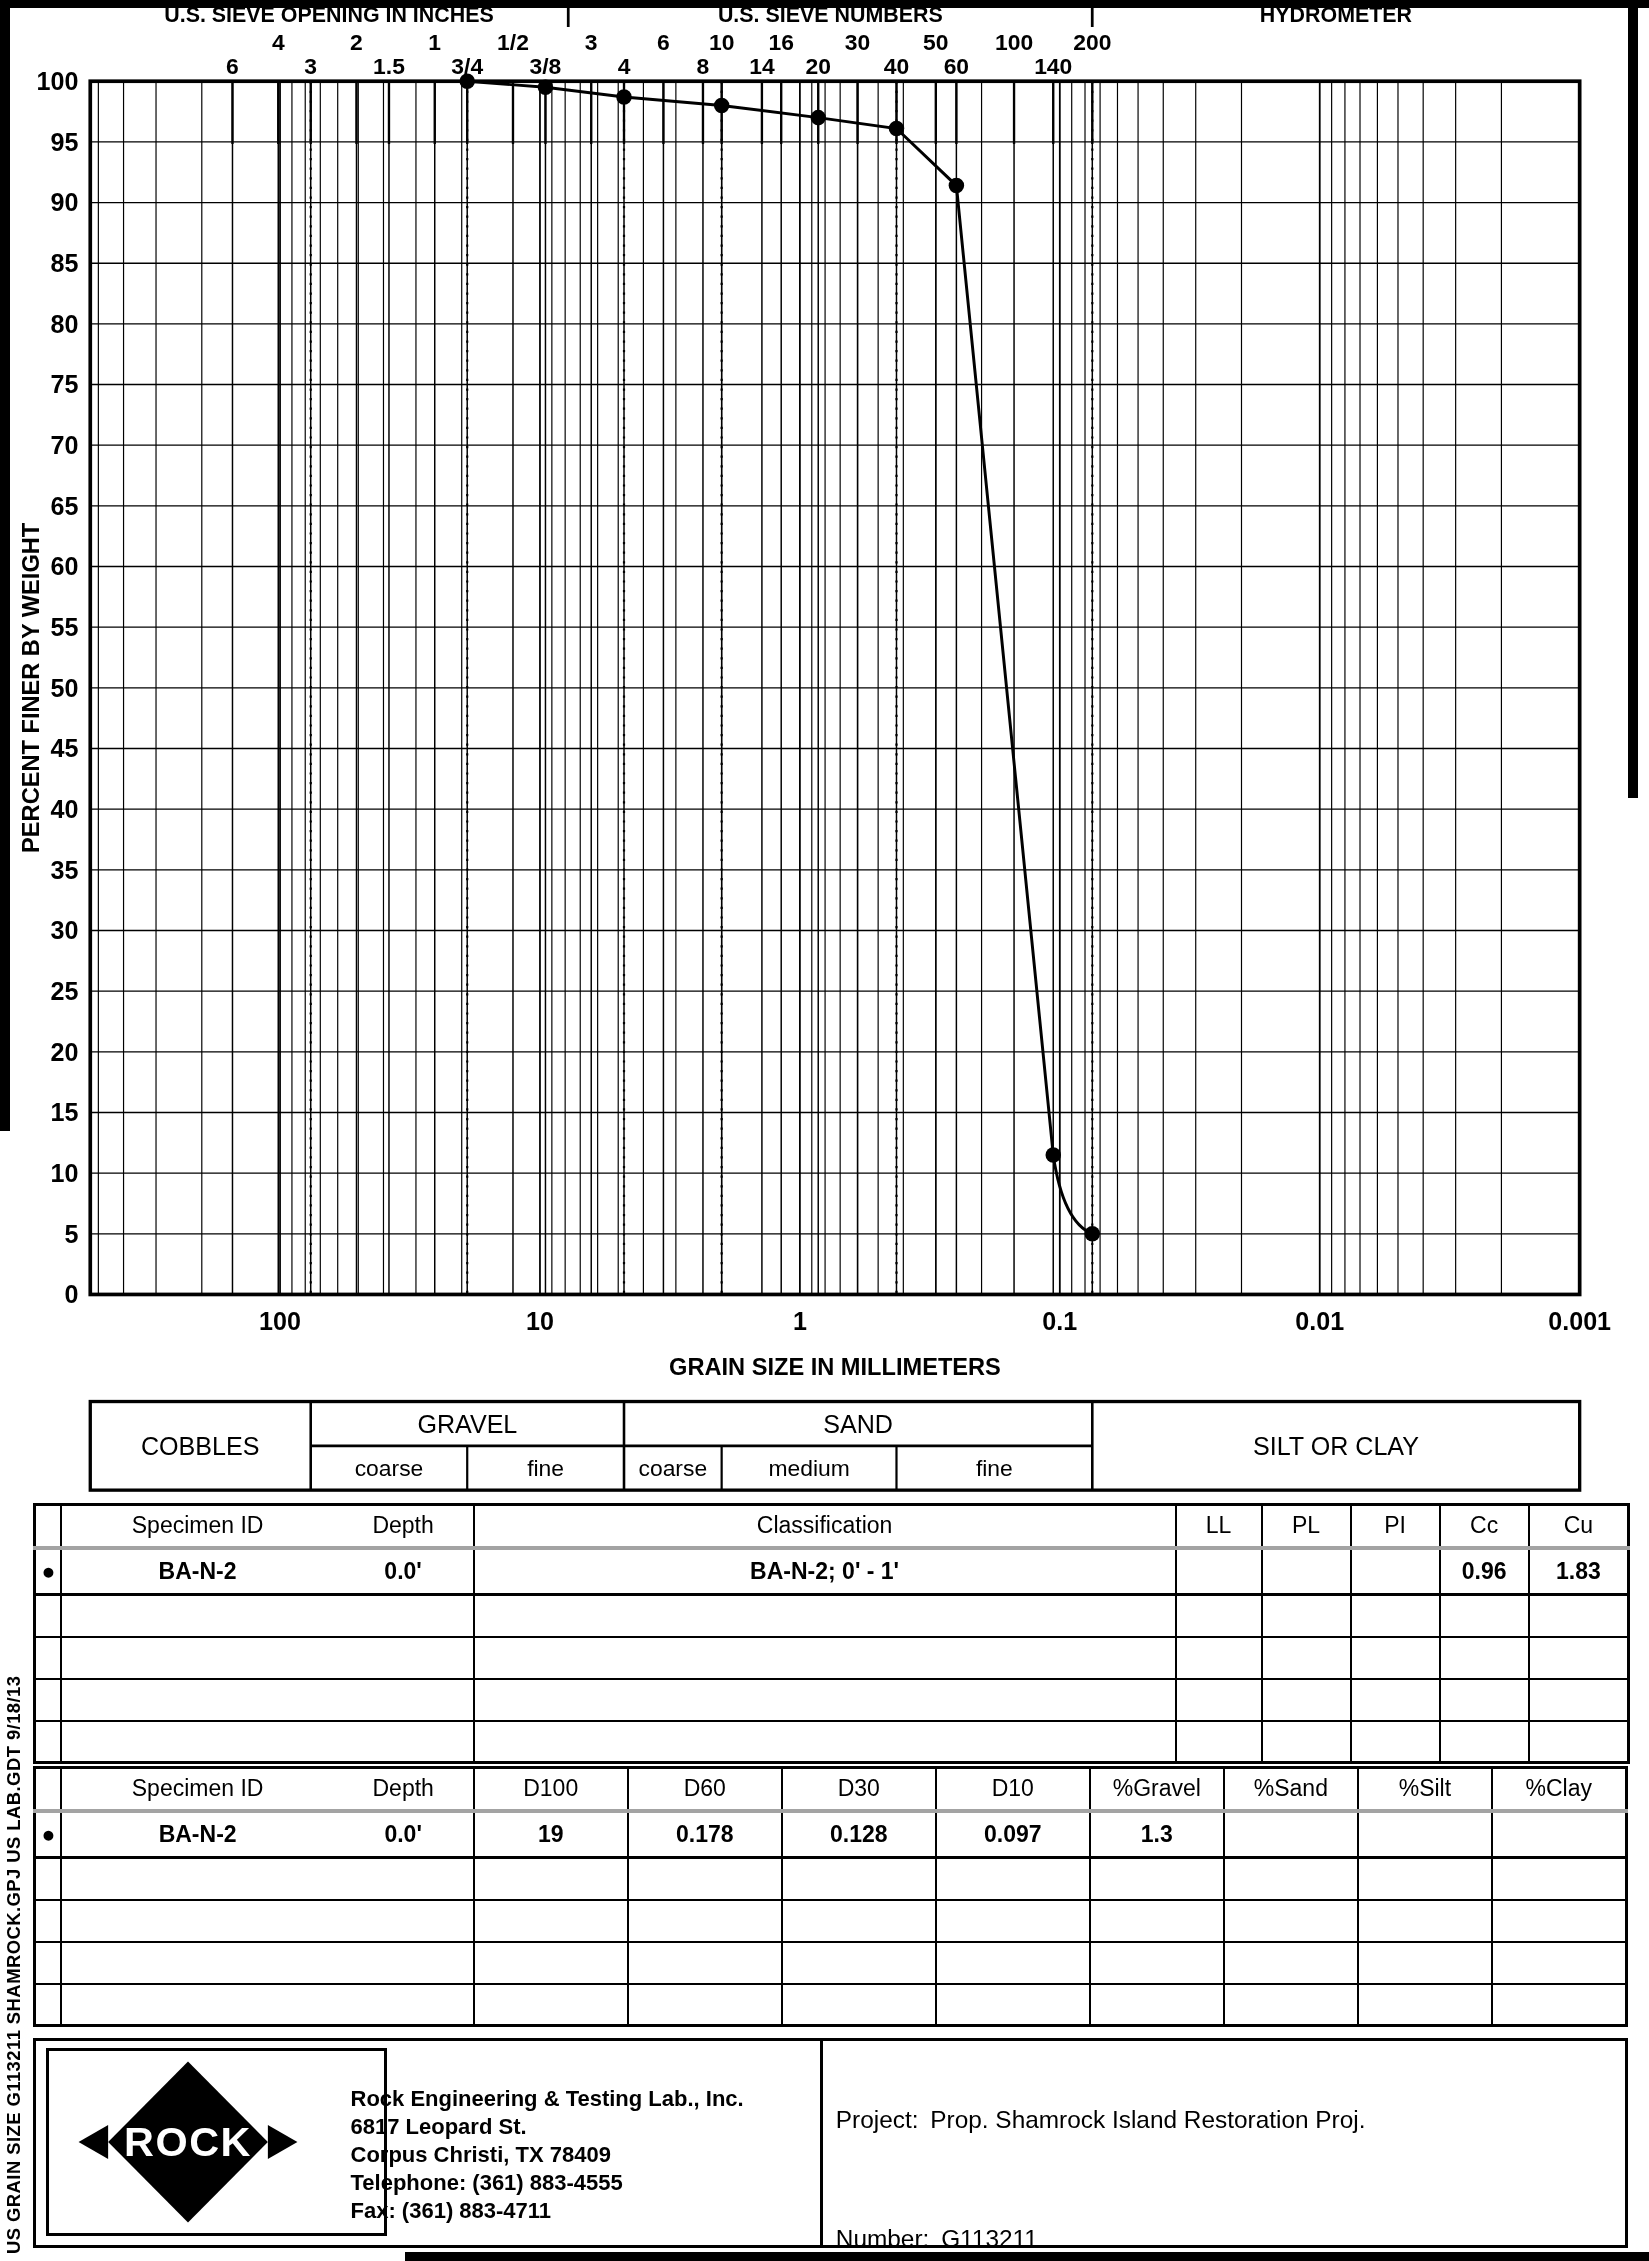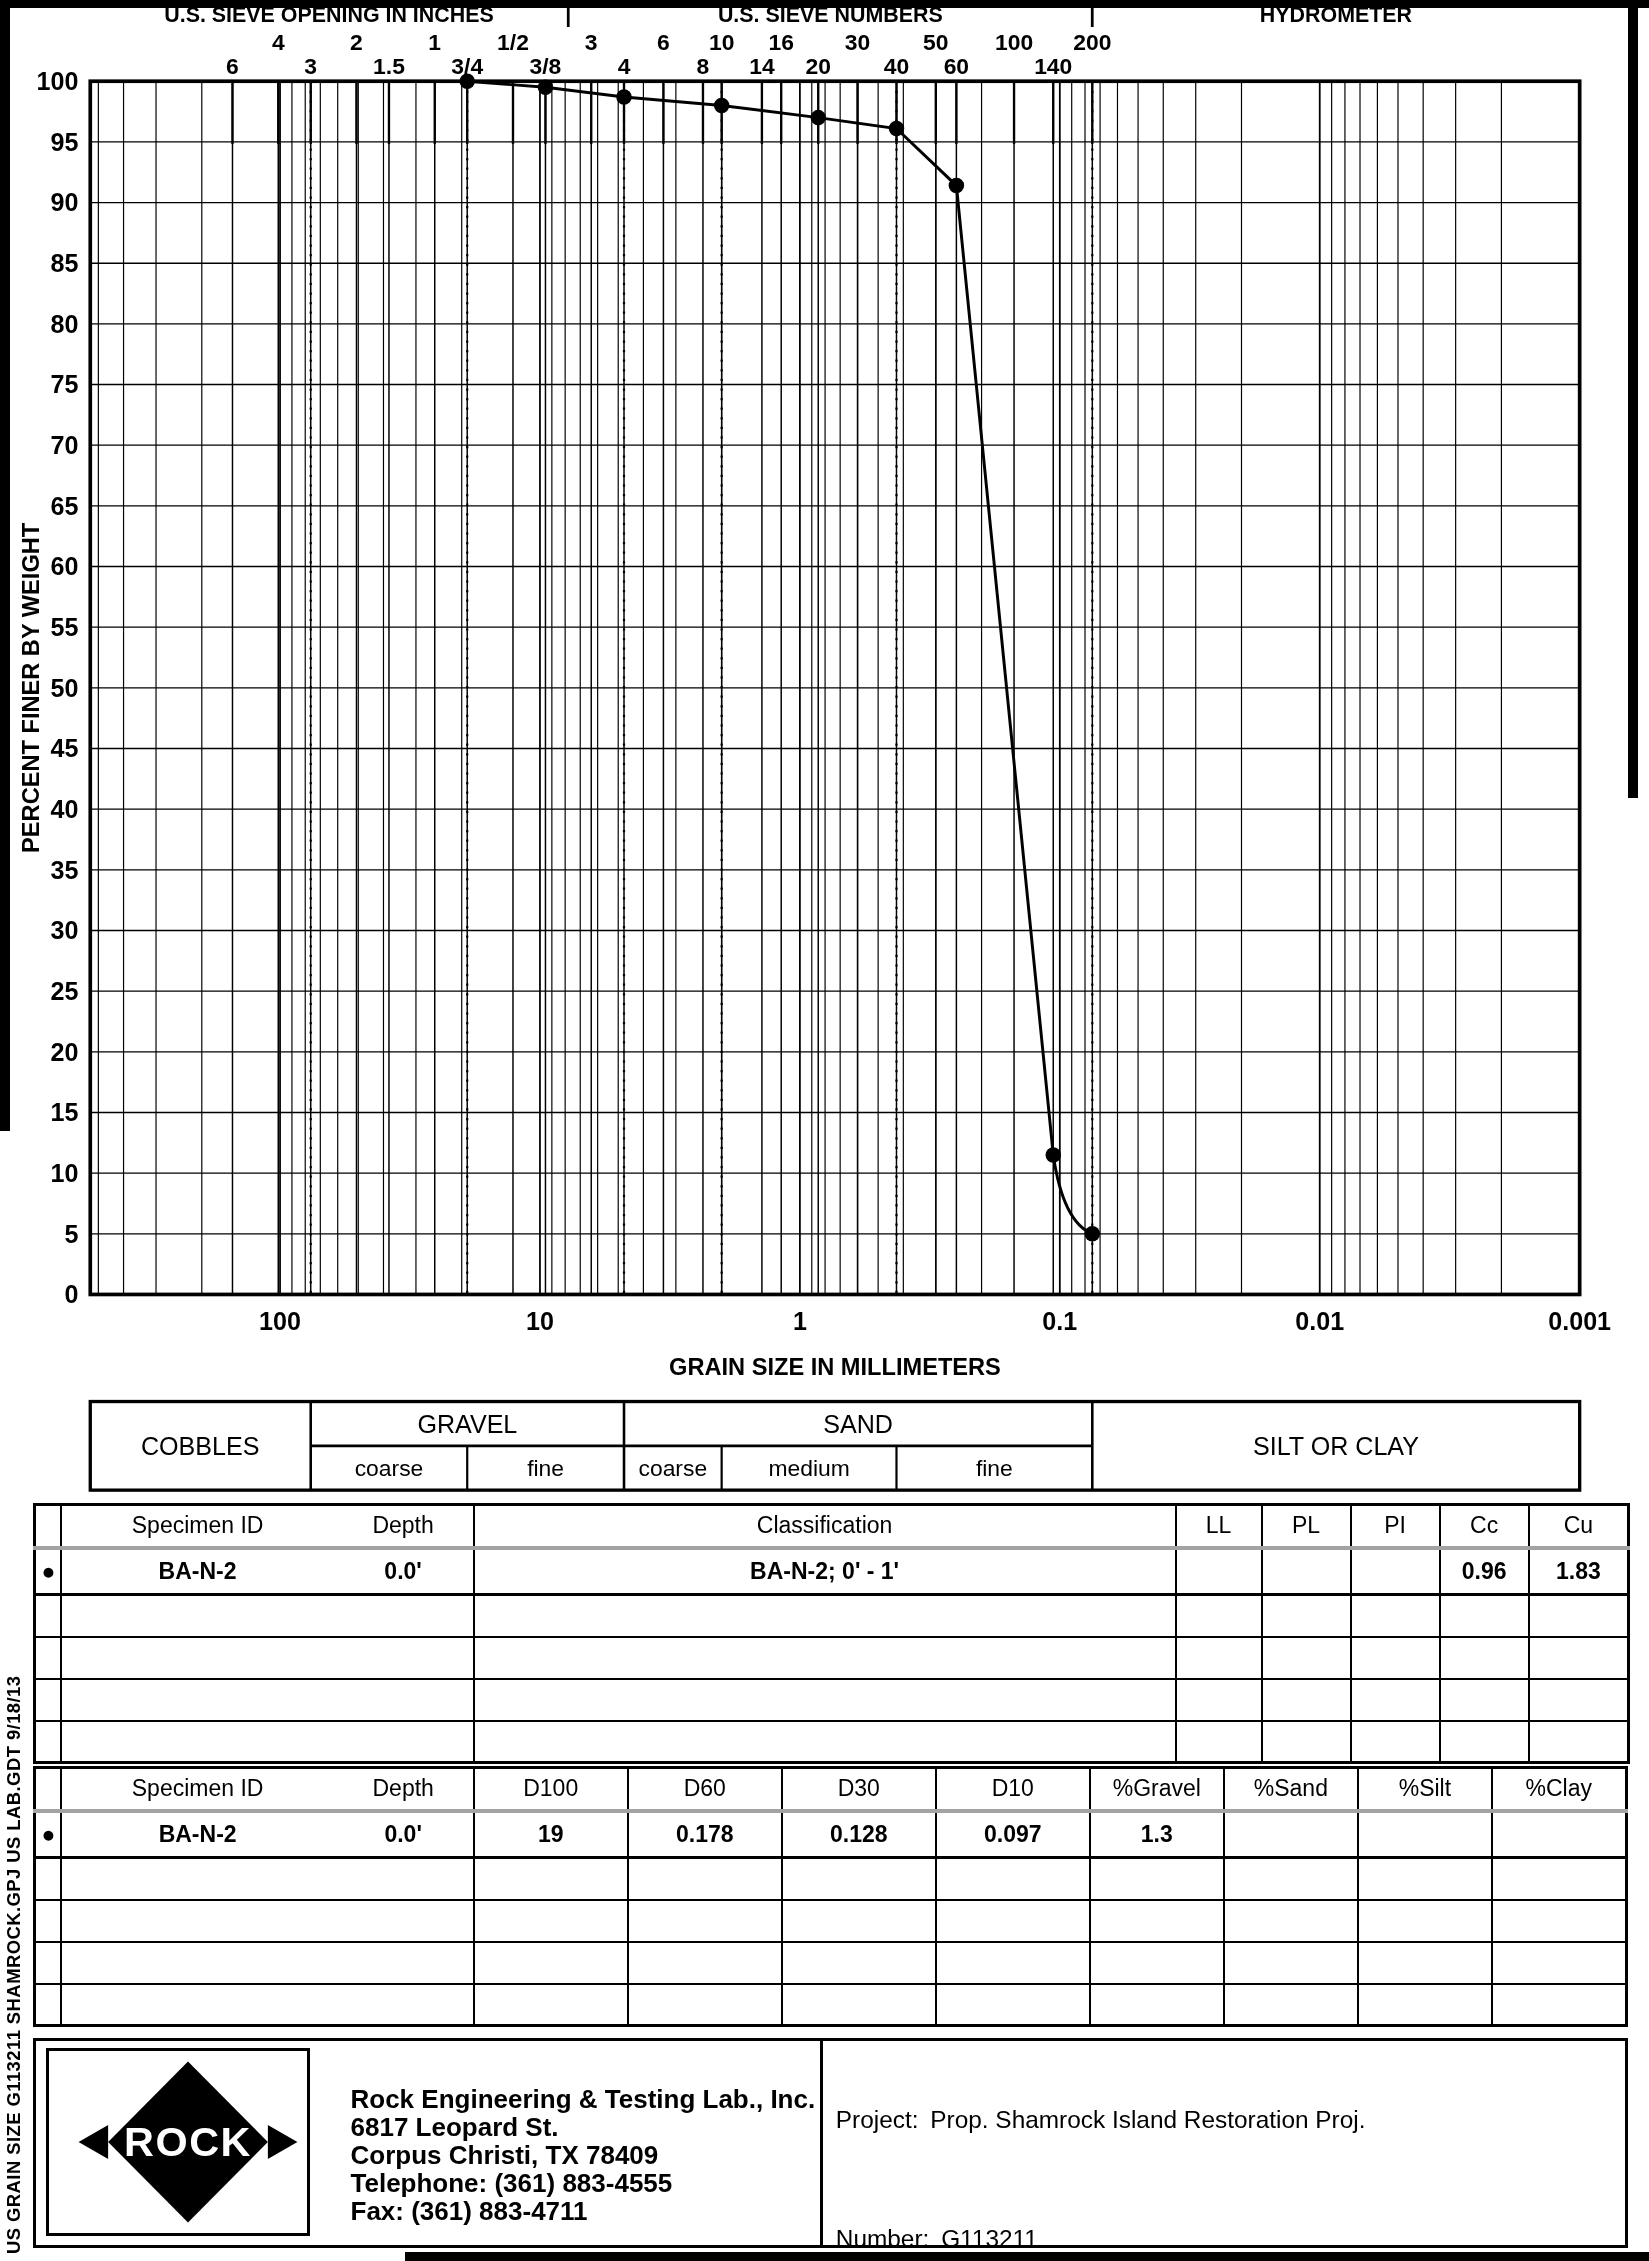--- a/index.html
+++ b/index.html
@@ -38,24 +38,24 @@
   th.spec, td.spec { border-right:none !important; text-align:left; padding-left:10.3px; }
   th.spec { text-align:center; }
   td.depth, th.depth { border-left:none !important; text-align:right; padding-right:7.4px; }
   #table1 { top:1503px; }
   #table2 { top:1766px; }
 
   
   .footer { position:absolute; left:32.5px; top:2038px; width:1595px; height:210px;
             border:3.7px solid #000; display:flex; background:#fff; }
   .footer-left  { width:787px; height:100%; position:relative; border-right:3px solid #000; }
-  .logo-box { position:absolute; left:10.3px; top:7.4px; width:264px; height:188px;
+  .logo-box { position:absolute; left:10.3px; top:7.4px; width:341px; height:188px;
               border:3px solid #000; }
   .logo-box svg { display:block; }
-  .address { position:absolute; left:315px; top:44px; font-size:26px; font-weight:700;
+  .address { position:absolute; left:315px; top:44px; font-size:22px; font-weight:700;
              line-height:28px; }
   .footer-right { flex:1; position:relative; }
   .footer-title { height:44px; border-bottom:3px solid #000; display:flex; align-items:center;
                   justify-content:center; font-size:33px; font-weight:700; letter-spacing:0.7px; }
   .meta-line { position:absolute; left:13.3px; font-size:24.4px; font-weight:400; white-space:nowrap; }
   .meta-line .lbl { margin-right:11.8px; }
   #meta-project  { top:65px; }
   #meta-location { top:118px; }
   #meta-number   { top:184px; }
 </style>

